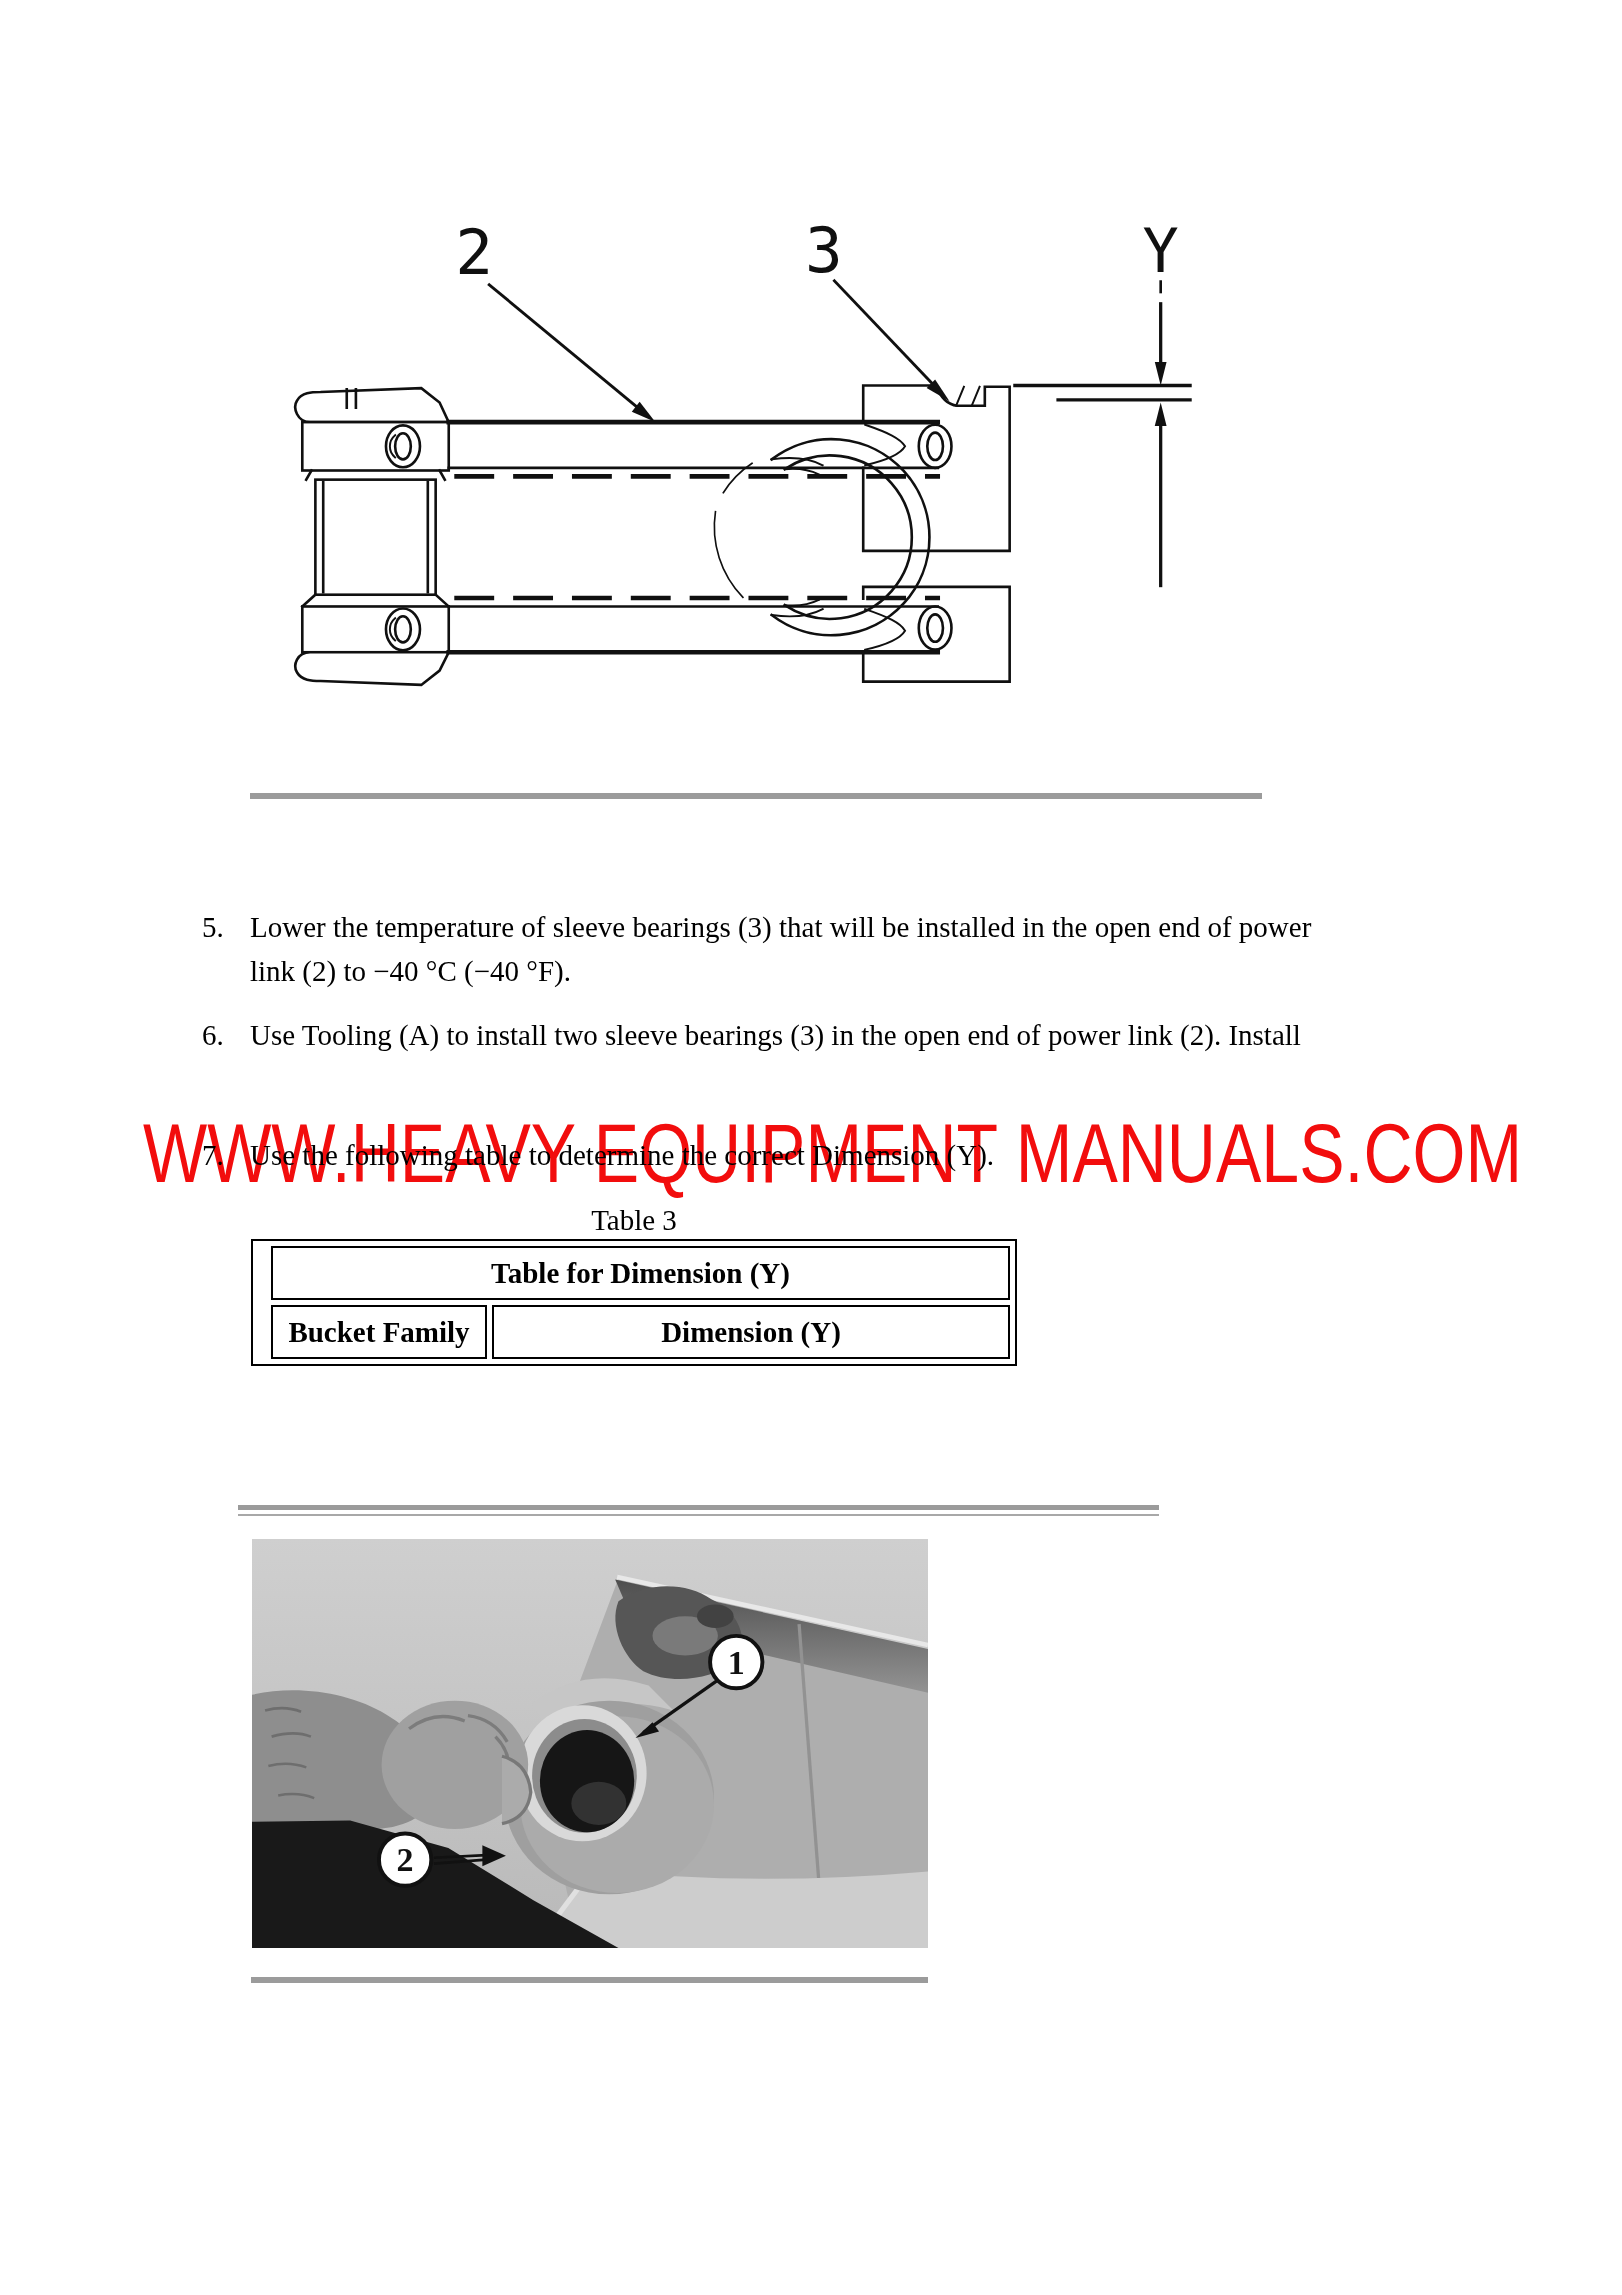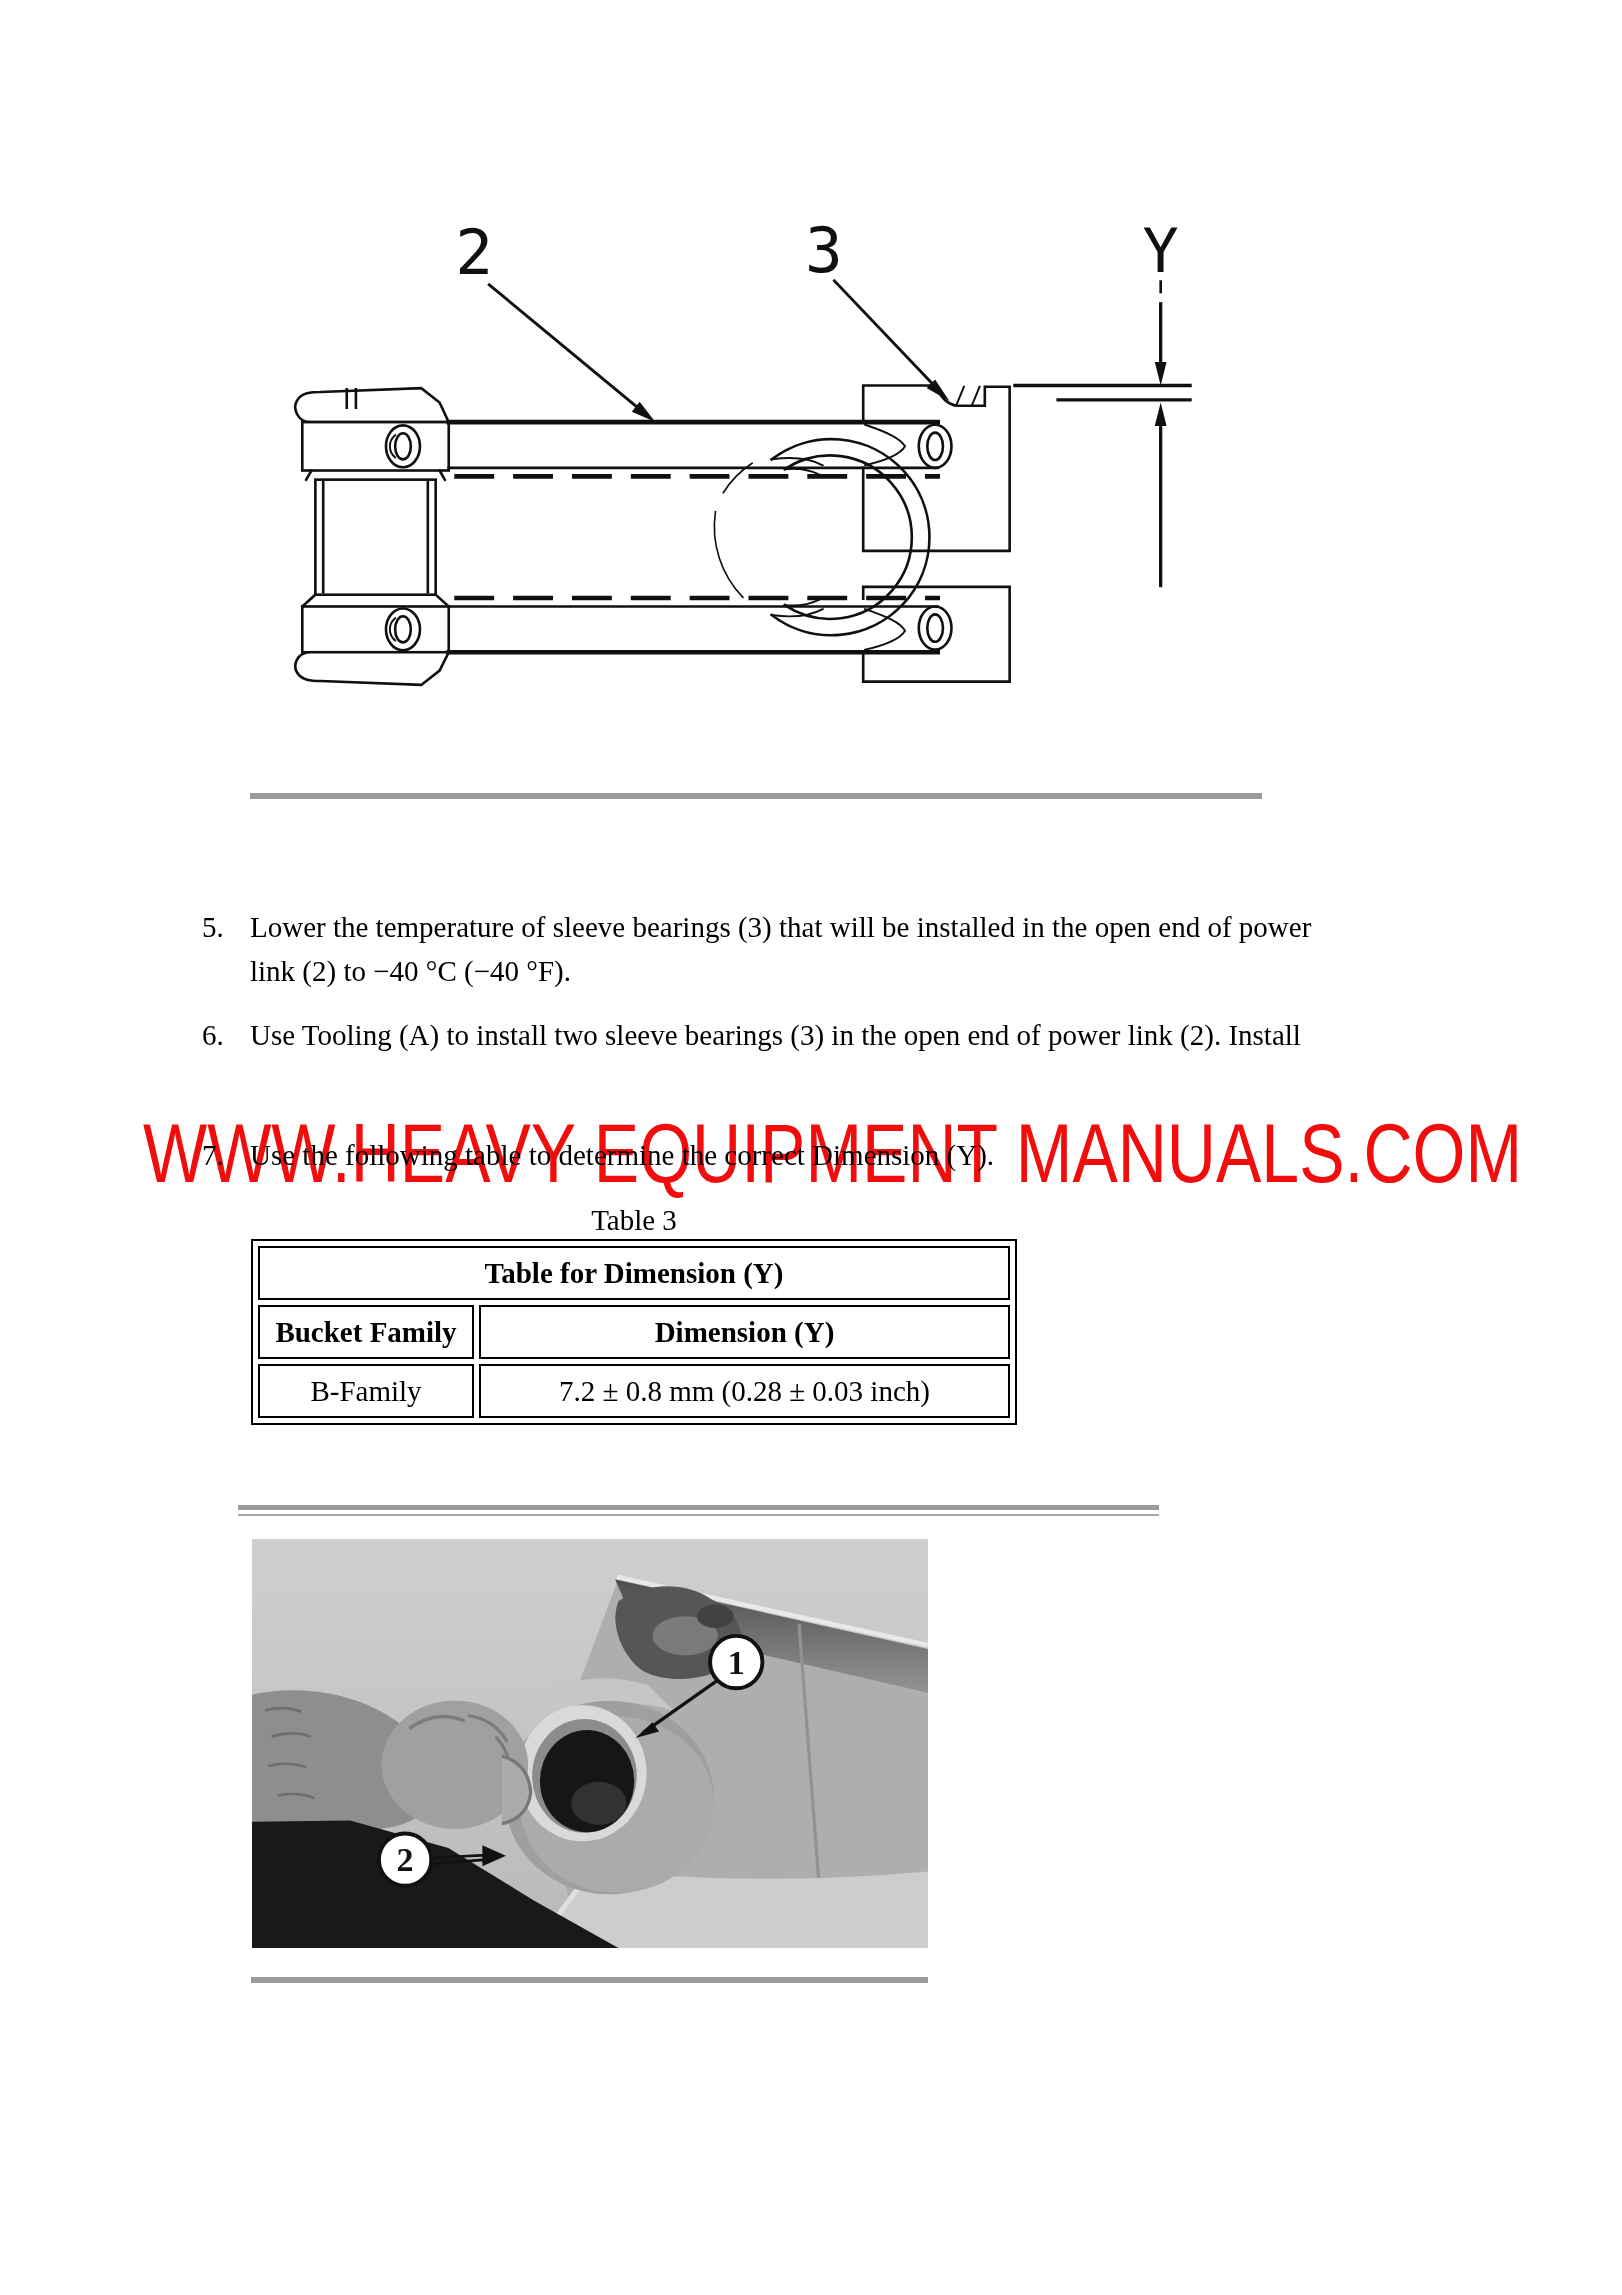--- a/index.html
+++ b/index.html
@@ -26,21 +26,21 @@
     letter-spacing:0px; white-space:nowrap; transform:scaleY(1.22);
     transform-origin:top left; mix-blend-mode:multiply; z-index:30;
   }
   #table3-caption {
     position:absolute; left:251px; top:1204px; width:766px;
     text-align:center; font-size:29px;
   }
   #table3 {
     position:absolute; left:251px; top:1239px; width:766px;
     border-collapse:separate; border-spacing:5.2px; border:2.6px solid #000;
-    background:#fff; table-layout:fixed;
+    background:#fff; table-layout:fixed;padding-left:13px;
   }
   #table3 td {
     border:2px solid #000; text-align:center; vertical-align:middle;
     font-size:29px; height:50px; padding:0 3.9px; overflow:hidden;
   }
   #table3 td.bold { font-weight:bold; }
   svg text { user-select:none; }
 </style>
 </head>
 <body>
@@ -155,24 +155,20 @@
         <col>
       </colgroup>
     <tbody>
         <tr>
       <td colspan="2" class="bold">Table for Dimension (Y)</td>
     </tr>
     <tr>
       <td class="bold">Bucket Family</td>
       <td class="bold">Dimension (Y)</td>
     </tr>
-    <tr>
-      <td>B-Family</td>
-      <td>7.2 ± 0.8 mm (0.28 ± 0.03 inch)</td>
-    </tr>
   </tbody>
     </table>
 
   <div class="rule-double" style="left:238px; top:1505px; width:921px; height:11px;"></div>
 
   <svg class="abs" style="left:252px; top:1539px;" width="676" height="409" viewBox="0 0 1033 625">
     <defs>
       <linearGradient id="pbg" x1="0" y1="0" x2="0" y2="1">
         <stop offset="0" stop-color="#cfcfcf"></stop>
           <stop offset="1" stop-color="#b9b9b9"></stop>

